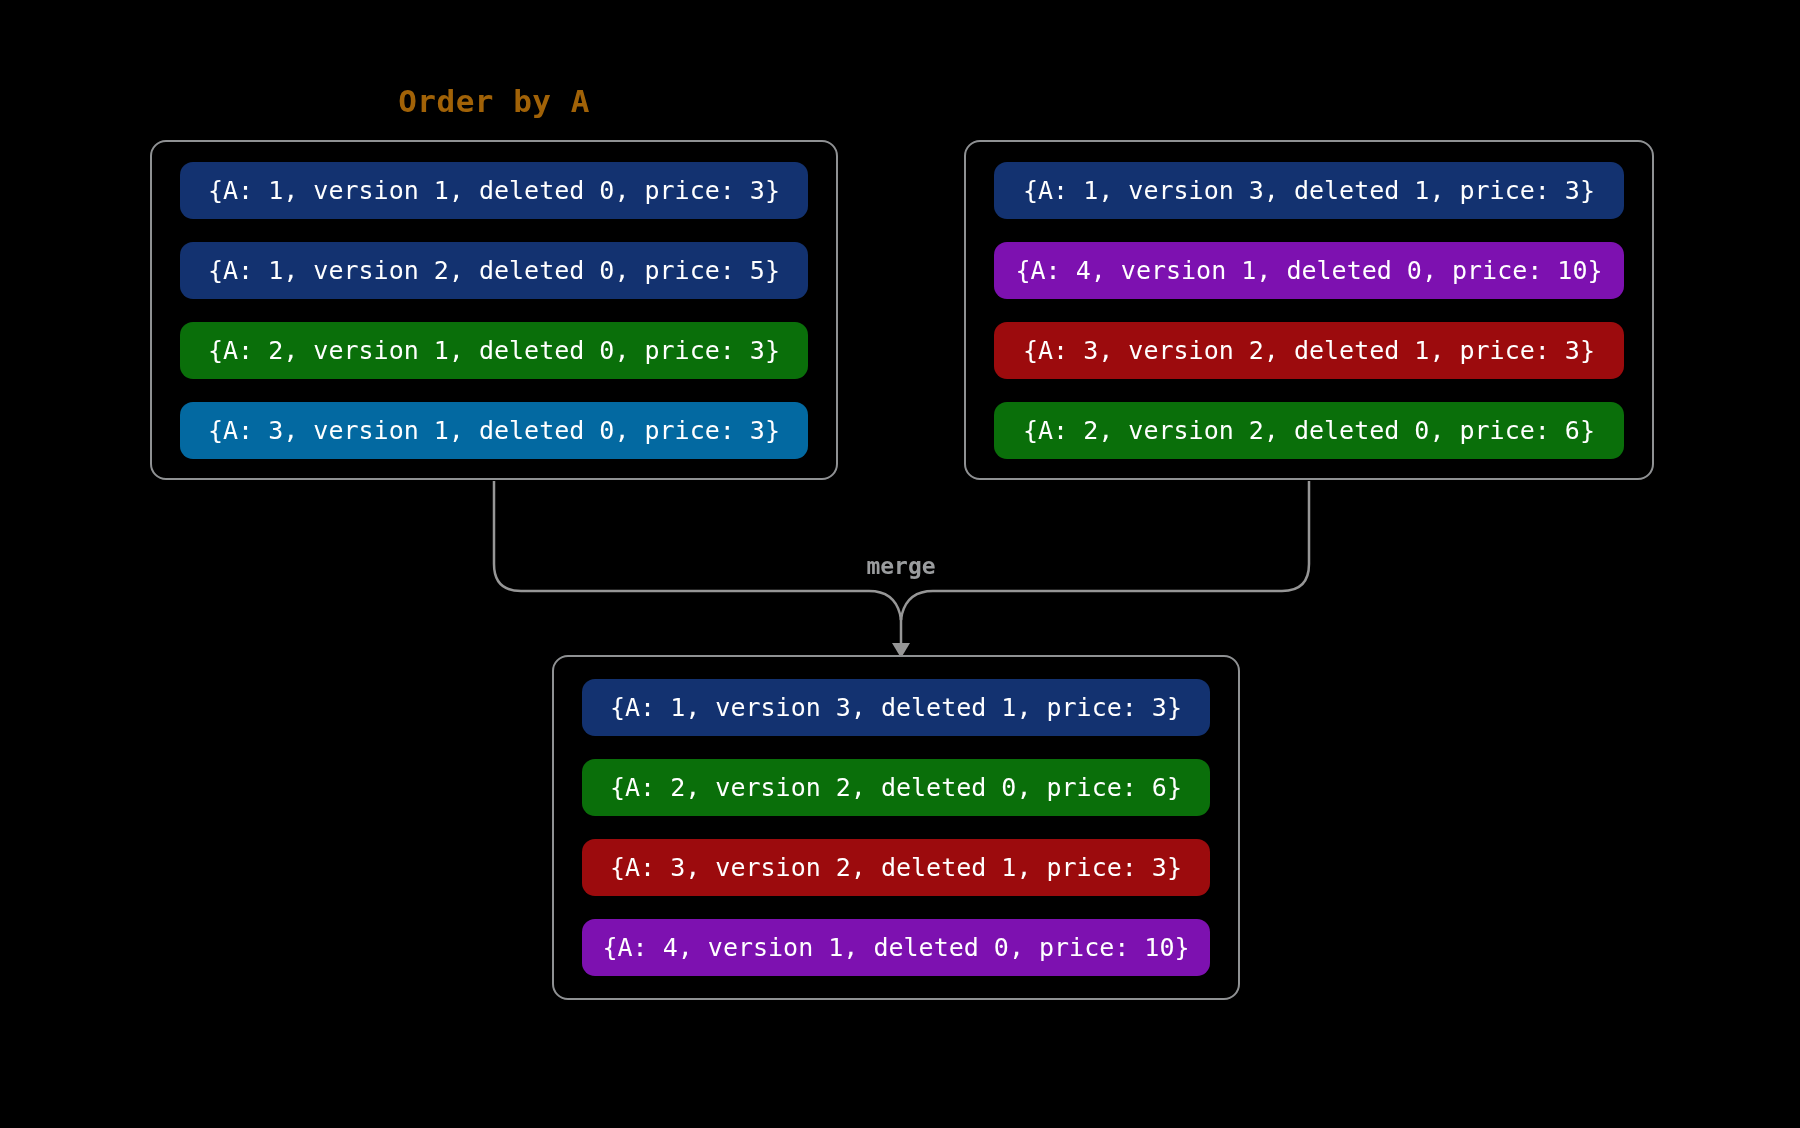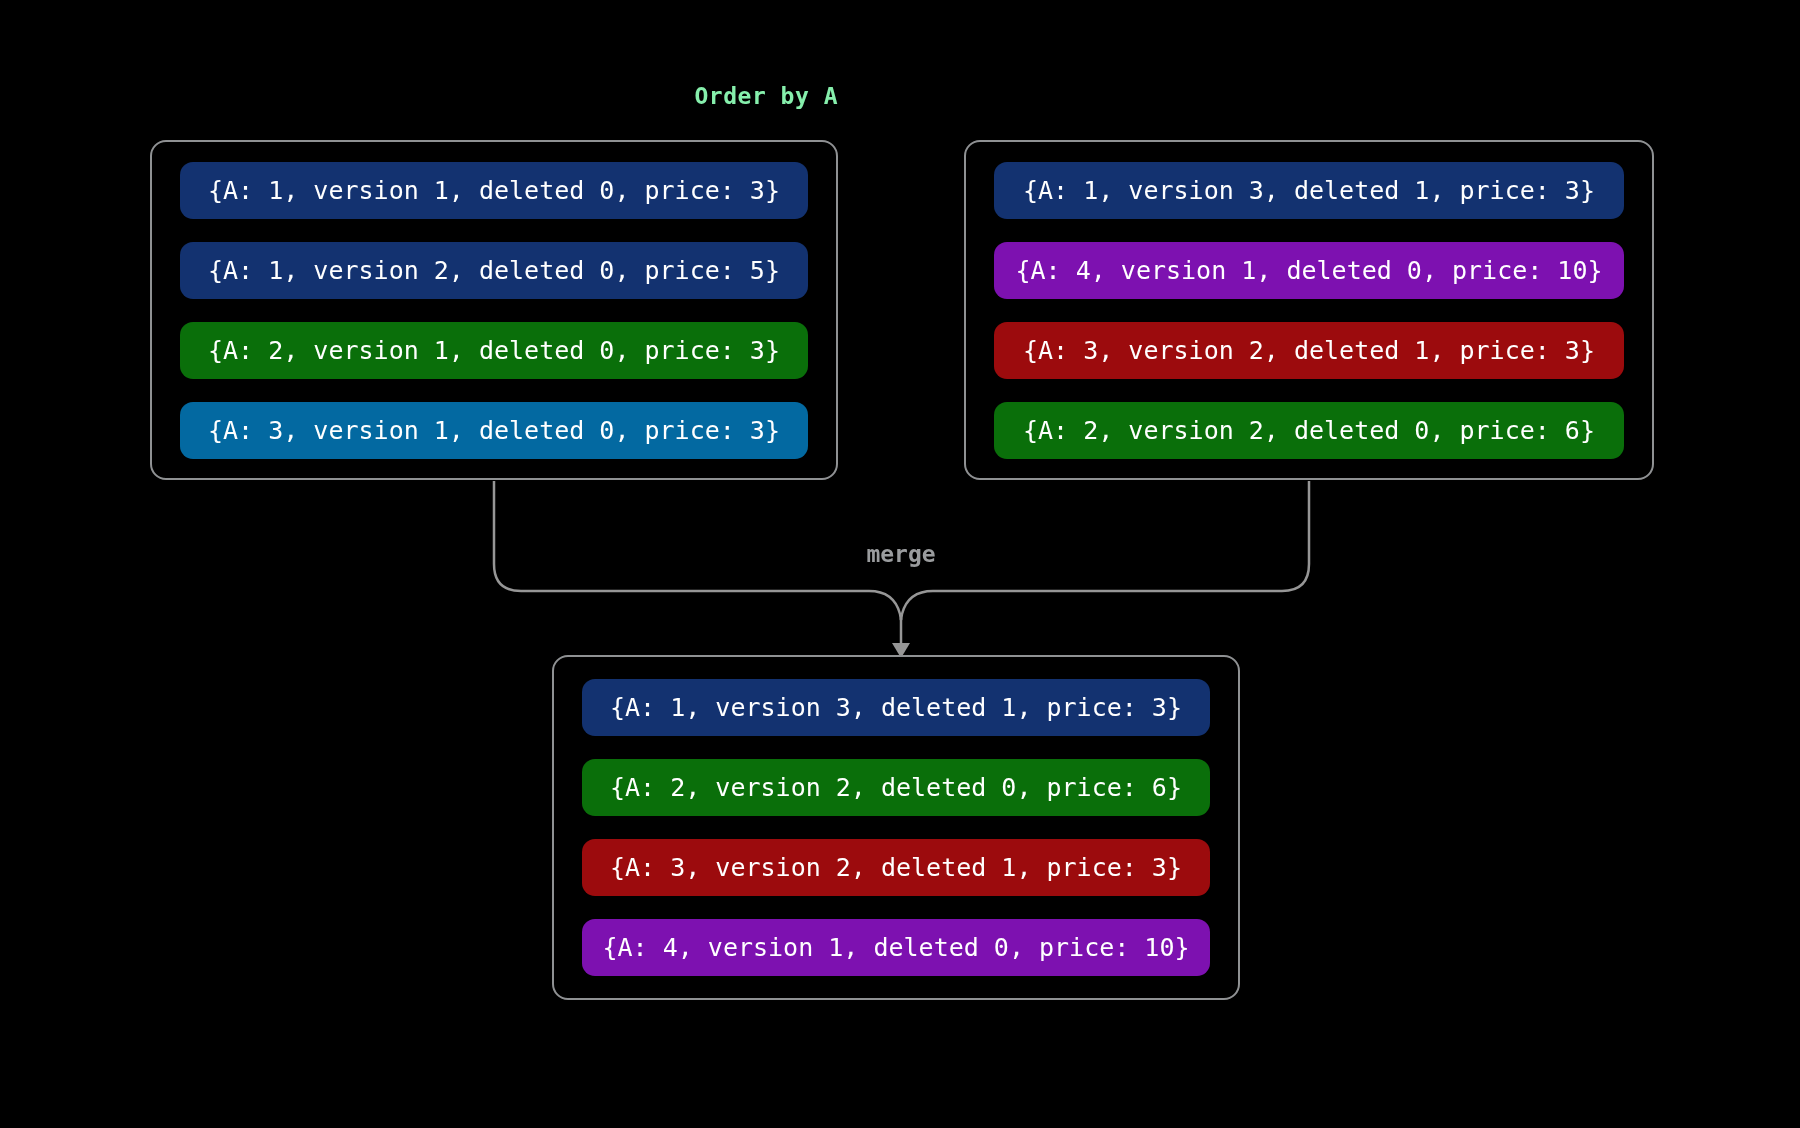--- a/index.html
+++ b/index.html
@@ -18,25 +18,25 @@
   .connector-svg {
     position: absolute;
     left: 0;
     top: 0;
     width: 1800px;
     height: 1128px;
     pointer-events: none;
   }
   .panel-title {
     position: absolute;
-    text-align: right;
-    font-size: 23px;
+    text-align: center;
+    font-size: 31px;
     font-weight: bold;
     letter-spacing: 0.5px;
-    color: #86efac;
+    color: #a16207;
   }
   #title-order { left: 150px; top: 83px; width: 688px; }
   #title-parts { left: 964px; top: 83px; width: 690px; }
   .box {
     position: absolute;
     box-sizing: border-box;
     border: 2px solid #8f9193;
     border-radius: 16px;
     background: #000000;
     display: flex;
@@ -54,21 +54,21 @@
     display: flex;
     align-items: center;
     justify-content: center;
     color: #ffffff;
     font-size: 25px;
     white-space: pre;
   }
   .merge-label {
     position: absolute;
     left: 801px;
-    top: 541px;
+    top: 553px;
     width: 200px;
     text-align: center;
     font-size: 23px;
     font-weight: bold;
     color: #9a9c9e;
   }
 </style>
 </head>
 <body>
 

